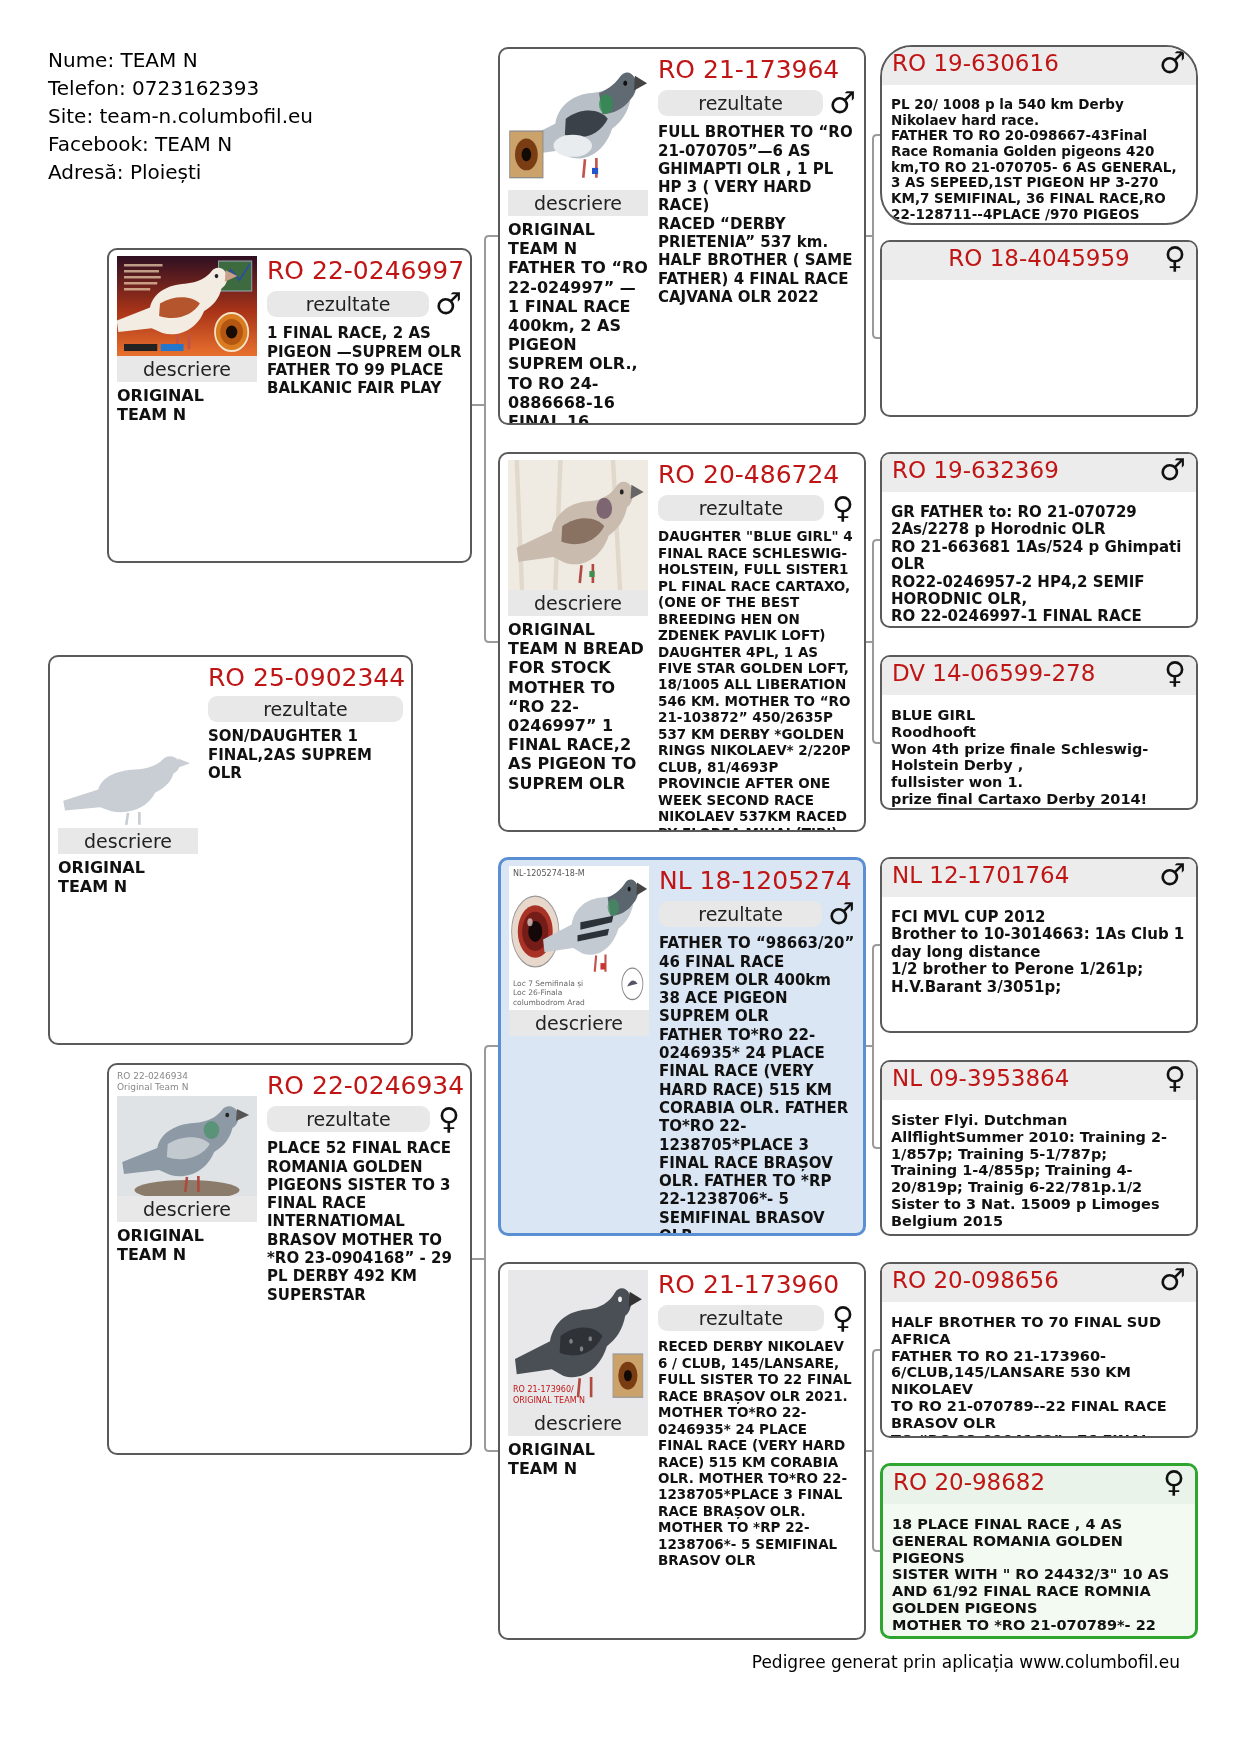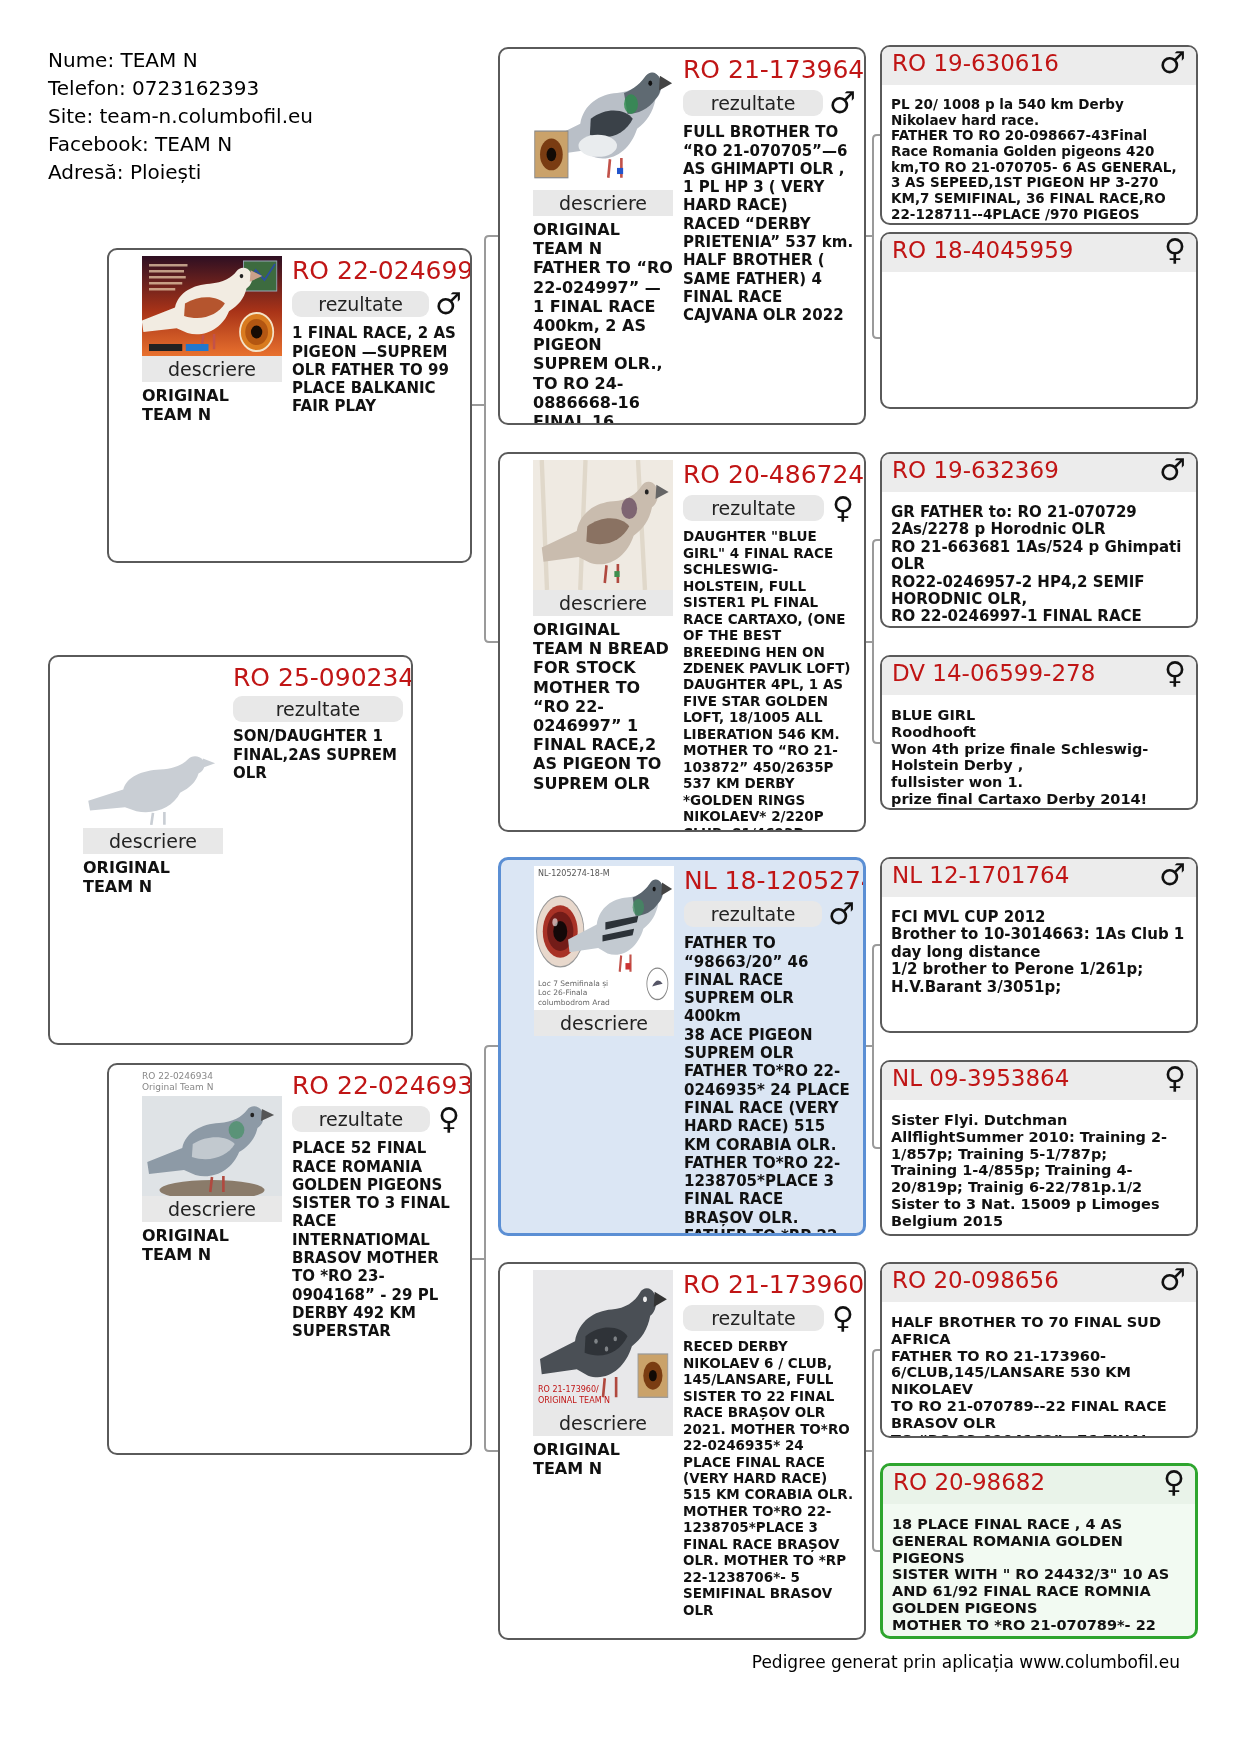--- a/index.html
+++ b/index.html
@@ -11,21 +11,21 @@
   .box{position:absolute;background:#fff;border:2px solid #5a5a5a;border-radius:10px;overflow:hidden;box-sizing:border-box;}
   .box.hl-blue{border:3px solid #5b8fd4;background:#dbe6f4;}
   .box.hl-green{border:3px solid #2ea52e;background:#f2faf2;}
   
   .g3 .hdr{background:#ececec;position:relative;padding:4px 10px;min-height:30px;}
   .g3 .ring{color:#c01515;font-size:23px;line-height:1.1;white-space:nowrap;}
   .g3 .sex{position:absolute;right:10px;top:1px;font-size:30px;line-height:1;color:#111;}
   .g3 .body{padding:12px 9px;font-weight:bold;font-size:13.5px;line-height:1.16;white-space:pre-line;}
   
   .cols{display:flex;height:100%;}
-  .leftcol{width:152px;flex:none;padding:6px 4px 6px 8px;box-sizing:border-box;margin-left:25px;}
+  .leftcol{width:152px;flex:none;padding:6px 4px 6px 8px;box-sizing:border-box;}
   .rightcol{flex:1;padding:8px 8px 6px 6px;box-sizing:border-box;min-width:0;}
   .ring2{color:#c01515;font-size:25px;line-height:1.05;white-space:nowrap;margin-bottom:5px;}
   .bar{background:#e8e8e8;text-align:center;font-size:19px;color:#222;padding:2px 0;}
   .rzrow{display:flex;align-items:center;gap:6px;}
   .rzrow .bar{flex:1;border-radius:9px;}
   .sex2{font-size:30px;line-height:1;color:#111;min-width:26px;text-align:center;}
   .res{font-weight:bold;font-size:15px;line-height:1.22;margin-top:5px;white-space:pre-line;}
   .desc{font-weight:bold;font-size:16px;line-height:1.2;margin-top:4px;white-space:pre-line;}
   .photo{position:relative;width:100%;background:#fff;overflow:hidden;}
   .photo svg{display:block;width:100%;height:100%;}
@@ -313,31 +313,31 @@
       <div class="ring2">RO 21-173960</div>
       <div class="rzrow">
         <div class="bar">rezultate</div>
         <span class="sex2">♀</span>
       </div>
       <div class="res" style="font-size:13.5px;">RECED DERBY NIKOLAEV 6 / CLUB, 145/LANSARE, FULL SISTER TO 22 FINAL RACE BRAȘOV OLR 2021. MOTHER TO*RO 22-0246935* 24 PLACE FINAL RACE (VERY HARD RACE) 515 KM CORABIA OLR. MOTHER TO*RO 22-1238705*PLACE 3 FINAL RACE BRAȘOV OLR. MOTHER TO *RP 22-1238706*- 5 SEMIFINAL BRASOV OLR</div>
     </div>
   </div>
 </div>
 
-<div class="box g3" style="left:880px;top:45px;width:318px;height:180px;">
+<div class="box g3" style="left:880px;top:45px;width:318px;height:180px;border-radius:32px;">
   <div class="hdr">
     <span class="ring">RO 19-630616</span>
     <span class="sex">♂</span>
   </div>
   <div class="body">PL 20/ 1008 p la 540 km Derby Nikolaev hard race.
 FATHER TO RO 20-098667-43Final Race Romania Golden pigeons 420 km,TO RO 21-070705- 6 AS GENERAL, 3 AS SEPEED,1ST PIGEON HP 3-270 KM,7 SEMIFINAL, 36 FINAL RACE,RO 22-128711--4PLACE /970 PIGEOS FINAL RACE CAJVANA OLR 490 KM ( VERY HARD RACE ONLY 11 PIGEONS IN FIRST DAY)
 FATHER TO *RO 22-0246954*BALKANIC</div>
 </div>
 
-<div class="box g3" style="left:880px;top:232px;width:318px;height:177px;">
+<div class="box g3" style="left:880px;top:240px;width:318px;height:177px;text-align:center;">
   <div class="hdr">
     <span class="ring">RO 18-4045959</span>
     <span class="sex">♀</span>
   </div>
 </div>
 
 <div class="box g3" style="left:880px;top:452px;width:318px;height:176px;">
   <div class="hdr">
     <span class="ring">RO 19-632369</span>
     <span class="sex">♂</span>

